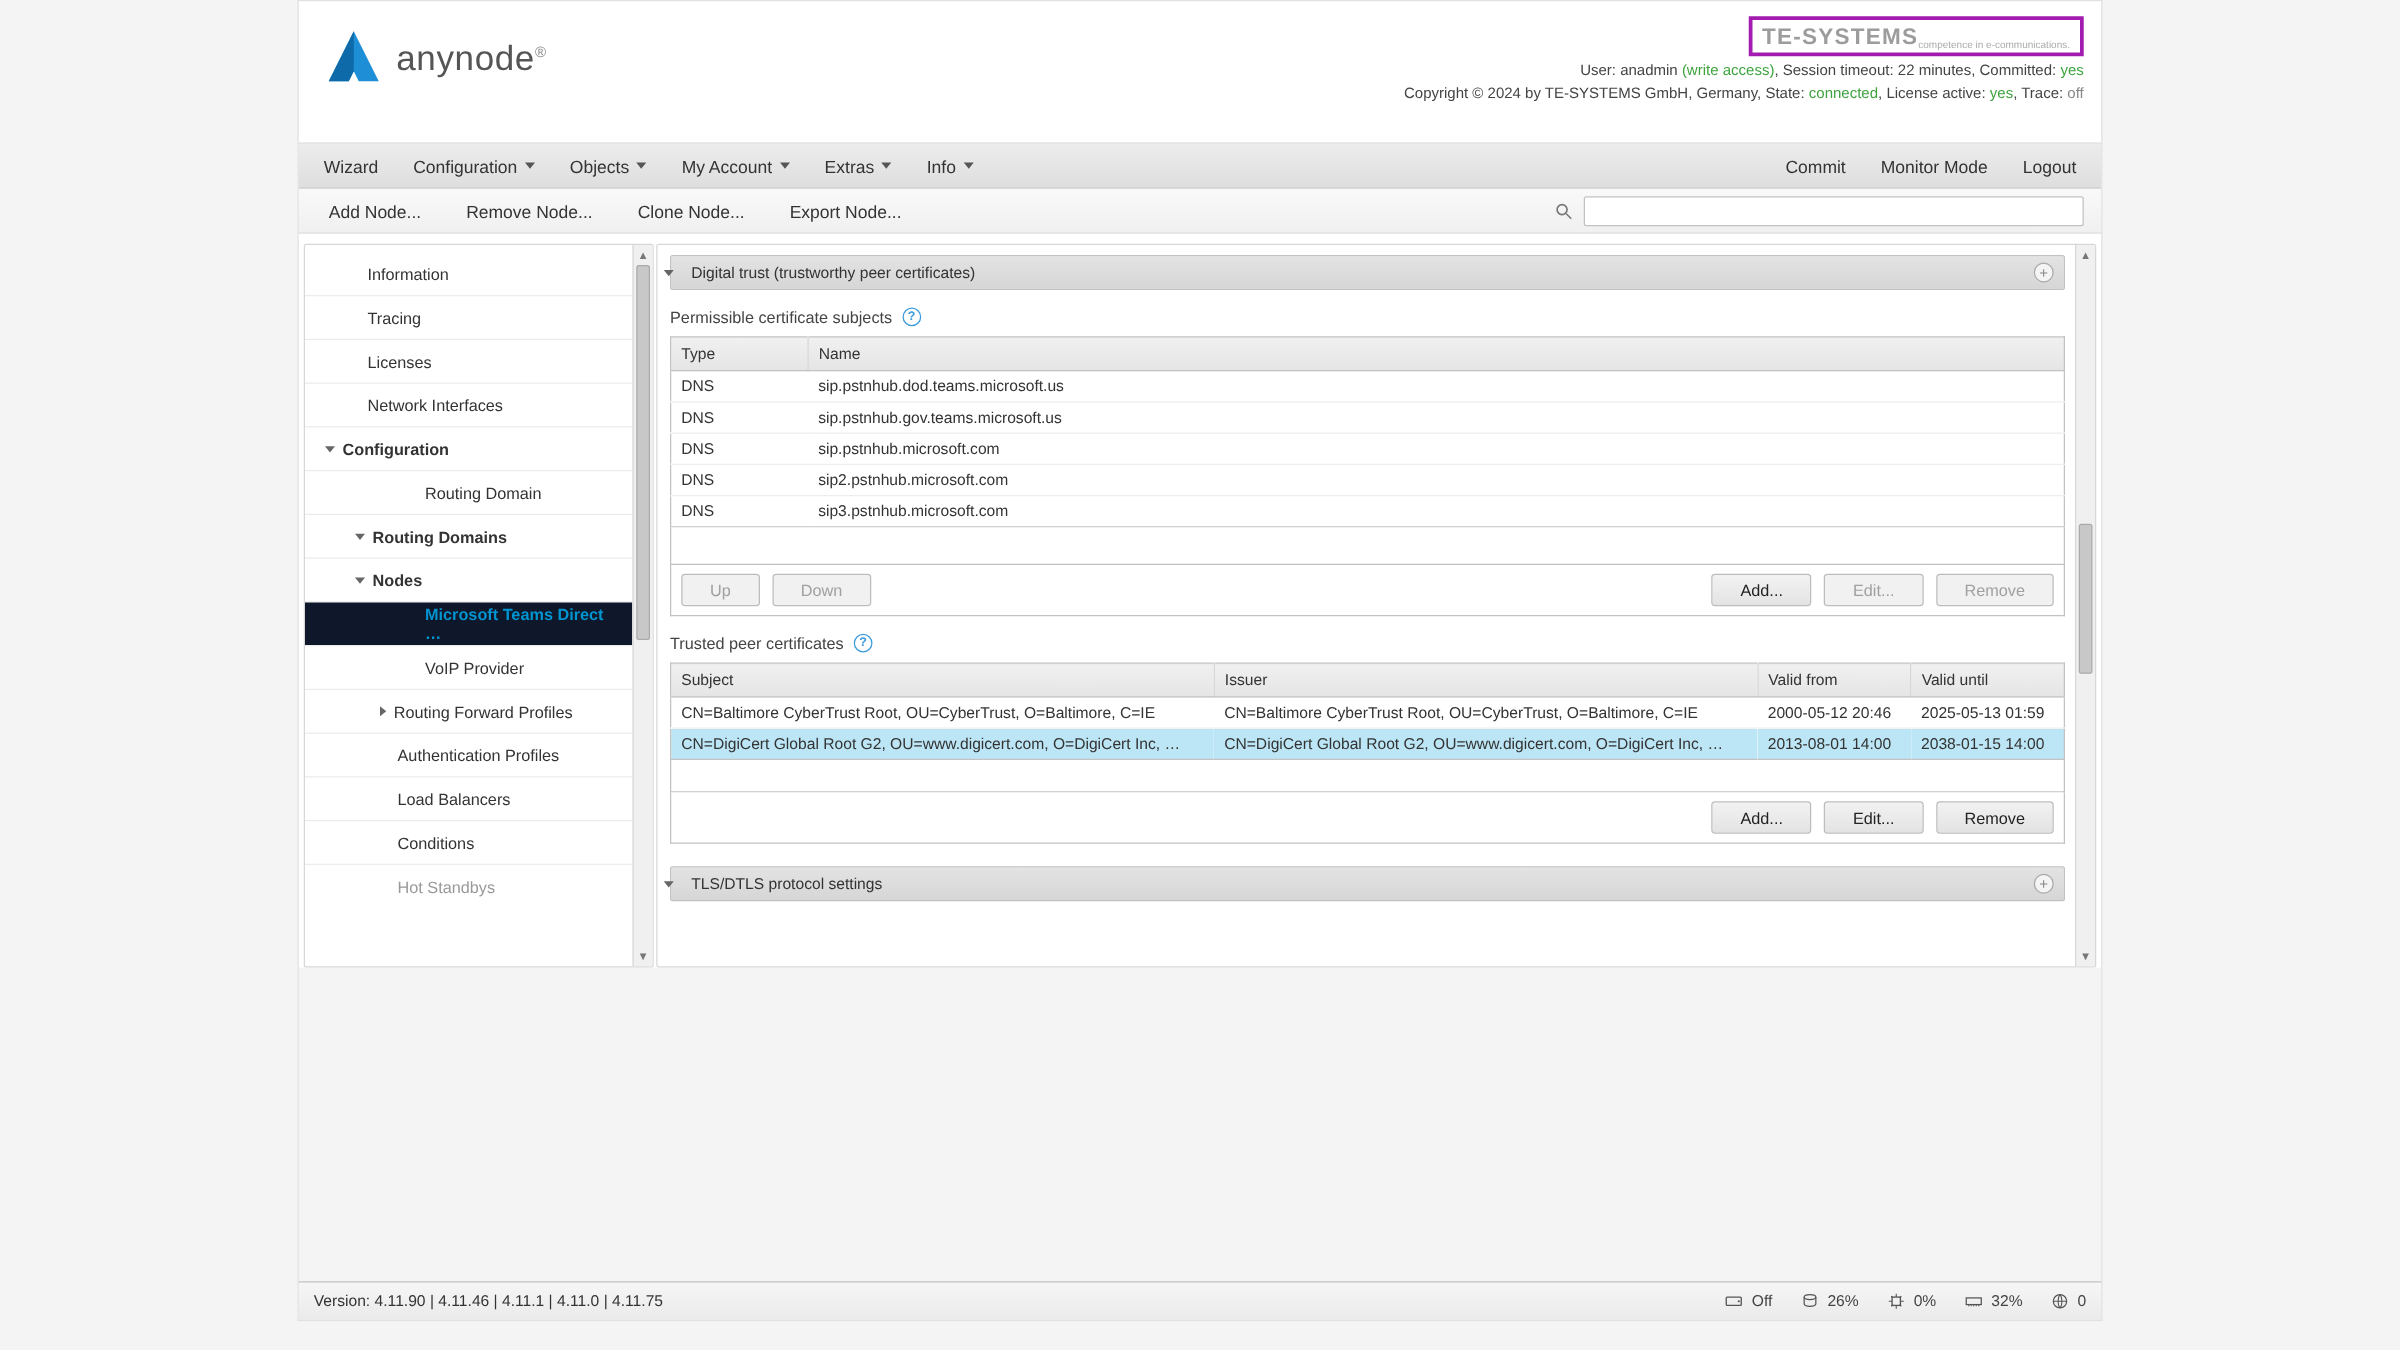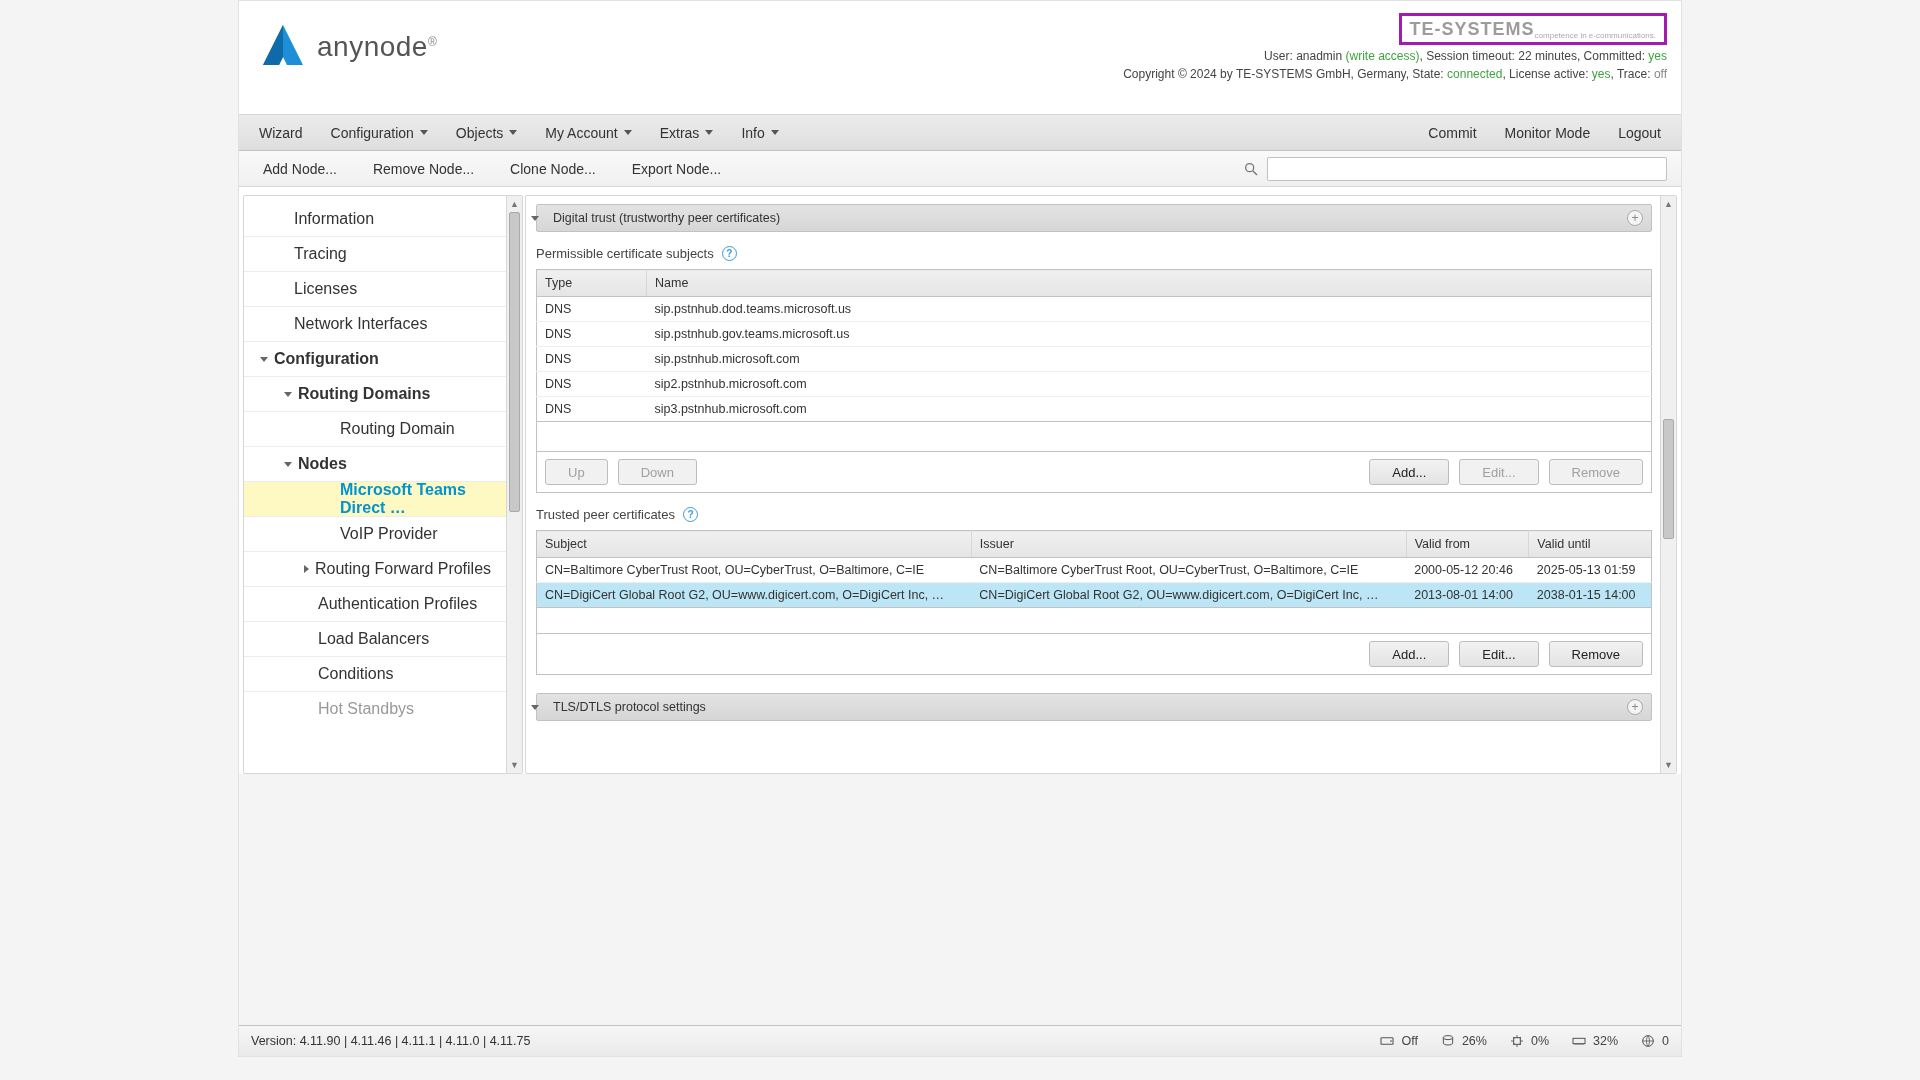--- a/index.html
+++ b/index.html
@@ -57,27 +57,27 @@
   .content-scroll{flex:1;overflow:hidden;padding:0;}
   
   .vscroll{width:16px;background:#f0f0f0;border-left:1px solid var(--border);position:relative;}
   .vscroll .arrow{height:16px;display:flex;align-items:center;justify-content:center;color:#777;font-size:9px;}
   .vscroll .track{position:absolute;top:16px;bottom:16px;left:0;right:0;}
   .vscroll .thumb{position:absolute;left:2px;right:2px;background:#c8c8c8;border:1px solid #aaa;border-radius:2px;}
   
   .tree{list-style:none;margin:0;padding:0;}
   .tree li{border-bottom:1px solid #ececec;}
   .tree li:last-child{border-bottom:none;}
-  .tree .row{display:flex;align-items:center;height:34px;padding:0 8px;cursor:pointer;font-size:16px;color:#333;gap:6px;}
+  .tree .row{display:flex;align-items:center;height:34px;padding:0 8px;cursor:pointer;font-size:13px;color:#333;gap:6px;}
   .tree .row.lvl1{padding-left:50px;}
   .tree .row.lvl3{padding-left:96px;}
   .tree .row.group{font-weight:600;padding-left:30px;}
   .tree .row.group2{font-weight:600;padding-left:54px;}
   .tree .row.sub1{padding-left:74px;}
-  .tree .selected{background:#fef9c3;color:var(--link);font-weight:600;}
+  .tree .selected{background:#0f172a;color:var(--link);font-weight:600;}
   .tri{width:0;height:0;border-left:4px solid transparent;border-right:4px solid transparent;border-top:5px solid #666;margin-left:-14px;}
   .tri.right{border-left:5px solid #666;border-top:4px solid transparent;border-bottom:4px solid transparent;border-right:none;}
   
   .content-inner{padding:8px 8px 8px 10px;}
   .section-head{display:flex;align-items:center;background:linear-gradient(#e3e3e3,#d6d6d6);border:1px solid var(--border-dark);border-radius:2px;height:28px;padding:0 8px;gap:14px;font-size:12.5px;color:#333;}
   .section-head .plus{margin-left:auto;width:16px;height:16px;border:1px solid #aaa;border-radius:8px;display:flex;align-items:center;justify-content:center;font-size:12px;color:#888;background:#f4f4f4;cursor:pointer;}
   .subsection-title{display:flex;align-items:center;gap:8px;margin:14px 0 8px 0;font-size:13px;color:#444;}
   .help{width:15px;height:15px;border:1.5px solid #3b9bdc;border-radius:50%;color:#3b9bdc;font-size:10px;font-weight:700;display:inline-flex;align-items:center;justify-content:center;cursor:pointer;}
   table.grid{width:100%;border-collapse:collapse;border:1px solid var(--border-dark);background:#fff;font-size:12.5px;table-layout:fixed;}
   table.grid th{background:linear-gradient(#f0f0f0,#e5e5e5);text-align:left;font-weight:400;padding:6px 8px;border-bottom:1px solid var(--border-dark);border-right:1px solid var(--border);}
@@ -217,28 +217,28 @@
                 <span>Network Interfaces</span>
               </div>
             </li>
           <li>
               <div class="row group">
                 <span class="tri"></span>
                 <span>Configuration</span>
               </div>
             </li>
           <li>
+              <div class="row lvl3">
+                <span>Routing Domain</span>
+              </div>
+            </li>
+          <li>
               <div class="row group2">
                 <span class="tri"></span>
                 <span>Routing Domains</span>
-              </div>
-            </li>
-          <li>
-              <div class="row lvl3">
-                <span>Routing Domain</span>
               </div>
             </li>
           <li>
               <div class="row group2">
                 <span class="tri"></span>
                 <span>Nodes</span>
               </div>
             </li>
           <li>
               <div class="row lvl3 selected">

